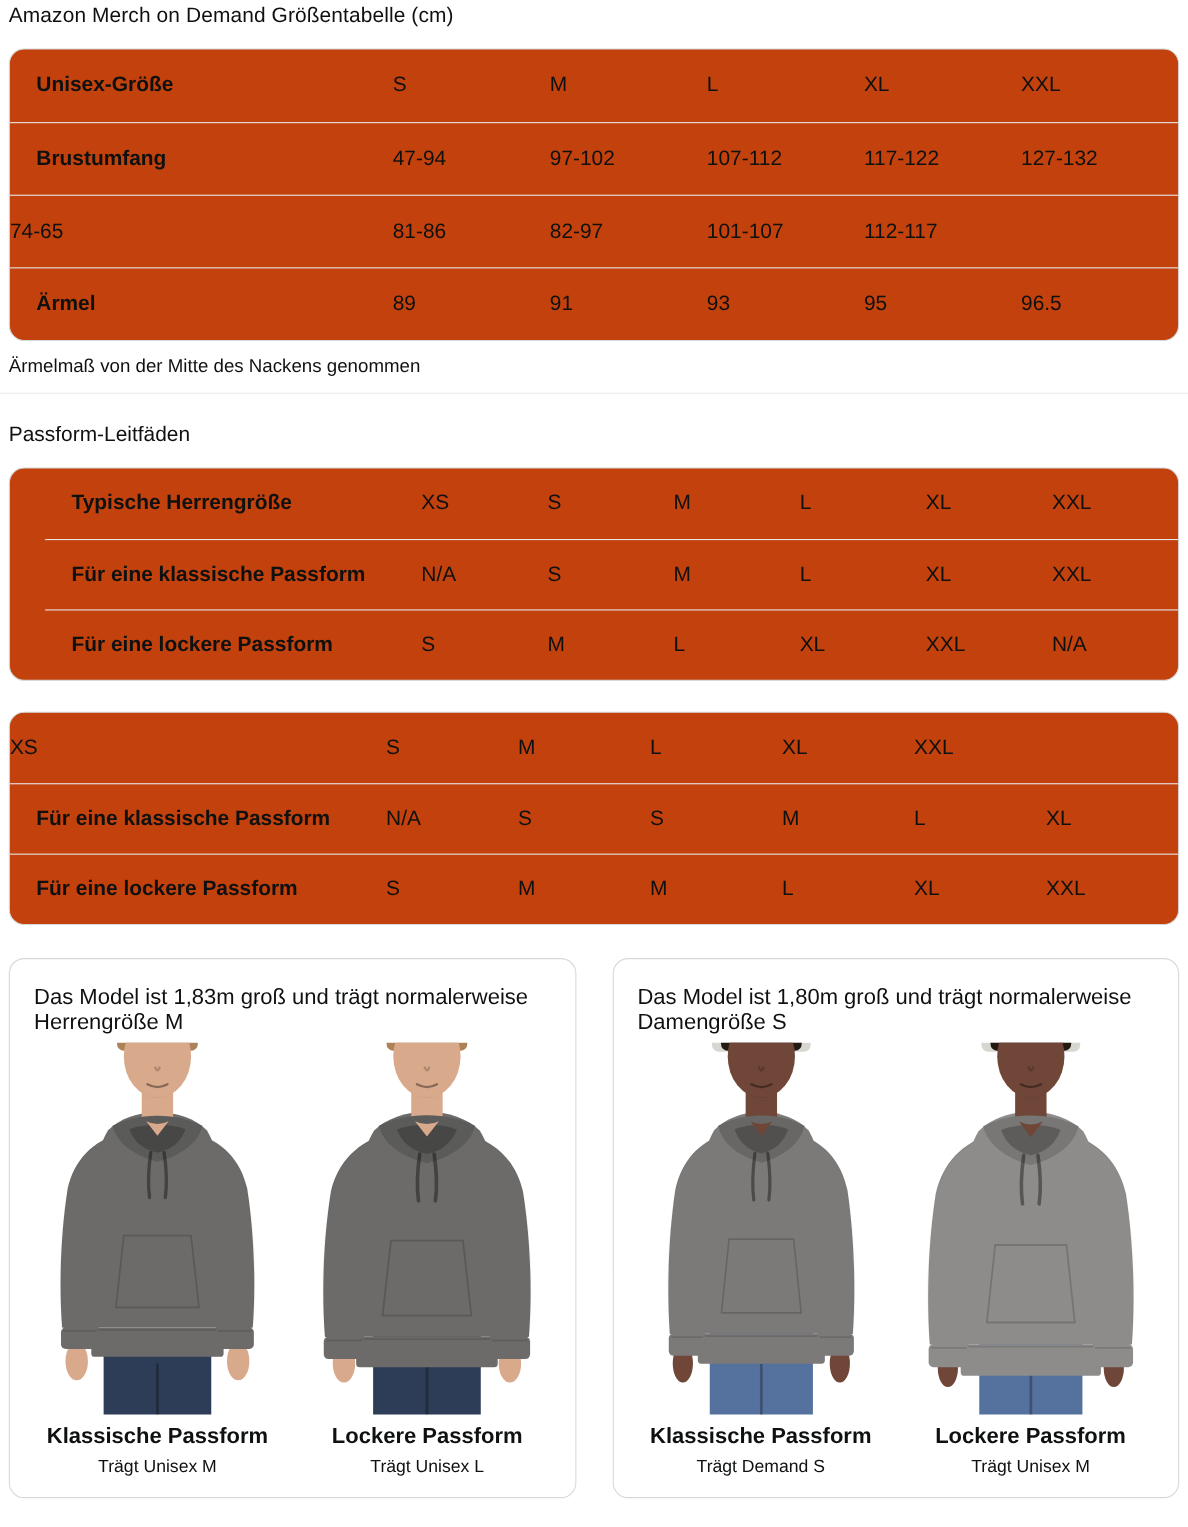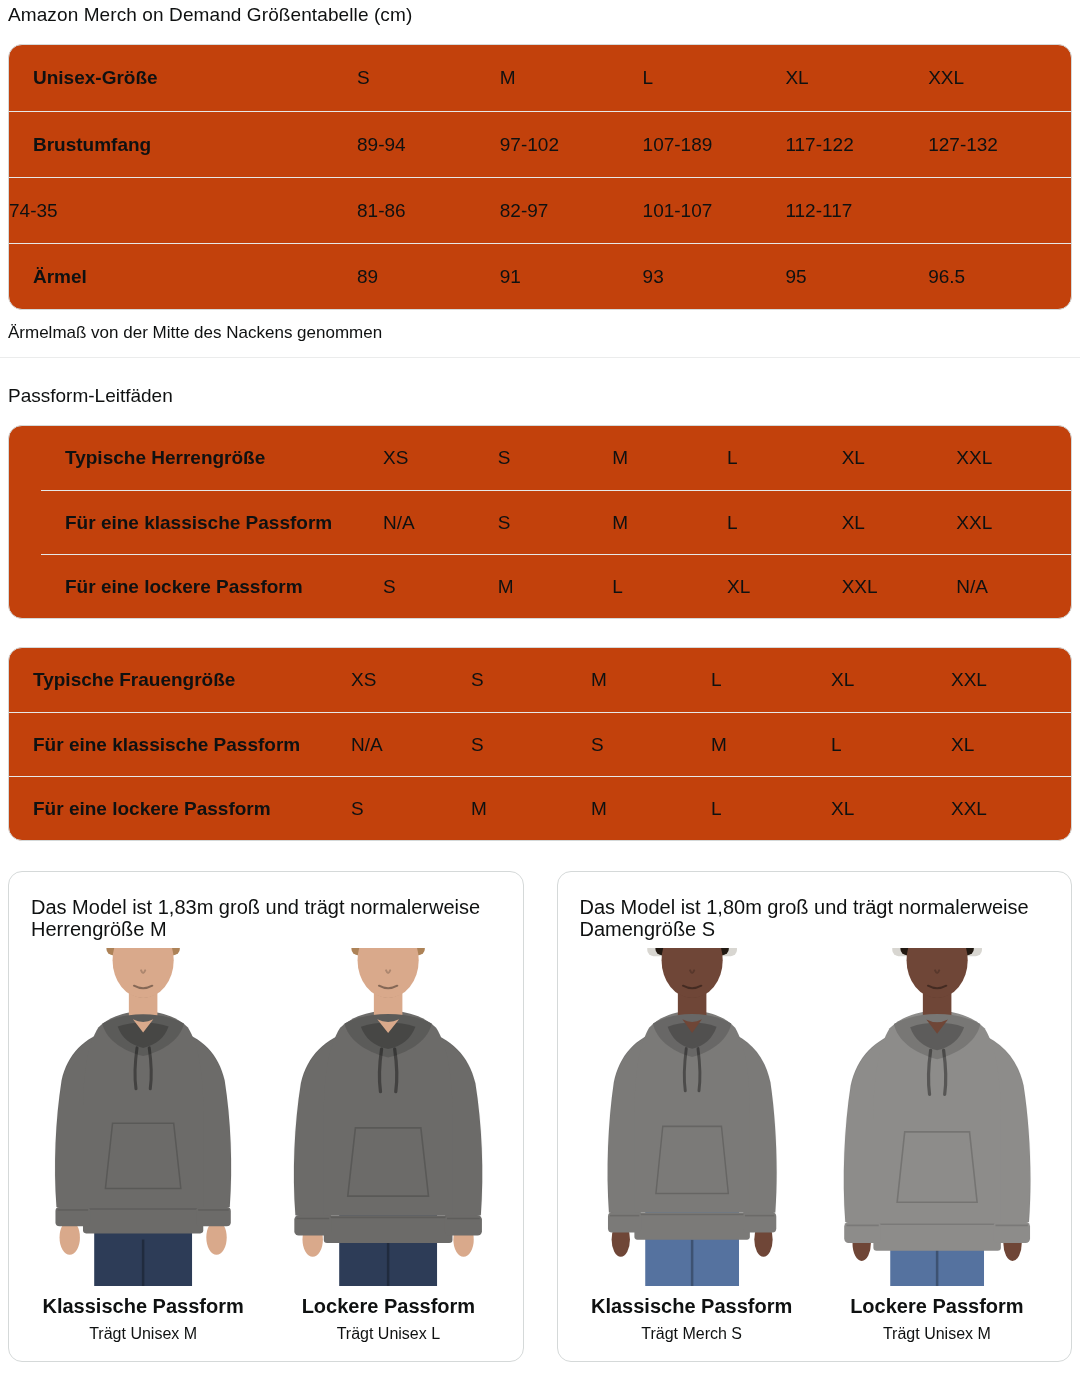--- a/index.html
+++ b/index.html
@@ -102,28 +102,28 @@
     <div class="row">
       <div class="cell label">Unisex-Größe</div>
       <div class="cell">S</div>
       <div class="cell">M</div>
       <div class="cell">L</div>
       <div class="cell">XL</div>
       <div class="cell">XXL</div>
     </div>
     <div class="row">
       <div class="cell label">Brustumfang</div>
-      <div class="cell">89-94</div>
+      <div class="cell">47-94</div>
       <div class="cell">97-102</div>
-      <div class="cell">107-189</div>
+      <div class="cell">107-112</div>
       <div class="cell">117-122</div>
       <div class="cell">127-132</div>
     </div>
     <div class="row">
-      <div class="cell">74-35</div>
+      <div class="cell">74-65</div>
       <div class="cell">81-86</div>
       <div class="cell">82-97</div>
       <div class="cell">101-107</div>
       <div class="cell">112-117</div>
     </div>
     <div class="row">
       <div class="cell label">Ärmel</div>
       <div class="cell">89</div>
       <div class="cell">91</div>
       <div class="cell">93</div>
@@ -163,21 +163,20 @@
       <div class="cell">M</div>
       <div class="cell">L</div>
       <div class="cell">XL</div>
       <div class="cell">XXL</div>
       <div class="cell">N/A</div>
     </div>
   </section>
 
   <section class="tbl tbl-fit second">
     <div class="row">
-      <div class="cell label">Typische Frauengröße</div>
       <div class="cell">XS</div>
       <div class="cell">S</div>
       <div class="cell">M</div>
       <div class="cell">L</div>
       <div class="cell">XL</div>
       <div class="cell">XXL</div>
     </div>
     <div class="row">
       <div class="cell label">Für eine klassische Passform</div>
       <div class="cell">N/A</div>
@@ -332,21 +331,21 @@
                 <path class="hood-shade" d="M70 74 C 82 68 95 65 110 65 C 125 65 138 68 150 74 C 147 88 133 100 110 106 C 87 100 73 88 70 74 Z"></path>
                 <path class="hood-inner" d="M85 77 C 93 74 101 73 110 73 C 119 73 127 74 135 77 C 131 88 123 95 110 98 C 97 95 89 88 85 77 Z"></path>
                 <path class="skin" d="M100 70 L 110 83 L 120 70 Q 110 75 100 70 Z"></path>
                 <path class="string" d="M104 98 C 102 112 101 124 103 138"></path>
                 <path class="string" d="M116 98 C 118 112 119 124 117 138"></path>
               </g>
             </g>
           </svg>
           <figcaption>
             <div class="cap-fit">Klassische Passform</div>
-            <div class="cap-size">Trägt Merch S</div>
+            <div class="cap-size">Trägt Demand S</div>
           </figcaption>
         </figure>
 
         <figure class="figure female loose">
           <svg class="photo" viewBox="0 0 220 332" aria-hidden="true">
             <g>
               <rect class="jeans" x="64" y="258" width="92" height="74"></rect>
               <path class="jeans-seam" d="M110 286 L110 332"></path>
               <ellipse class="skin" cx="36" cy="290" rx="9" ry="17"></ellipse>
               <ellipse class="skin" cx="184" cy="290" rx="9" ry="17"></ellipse>

